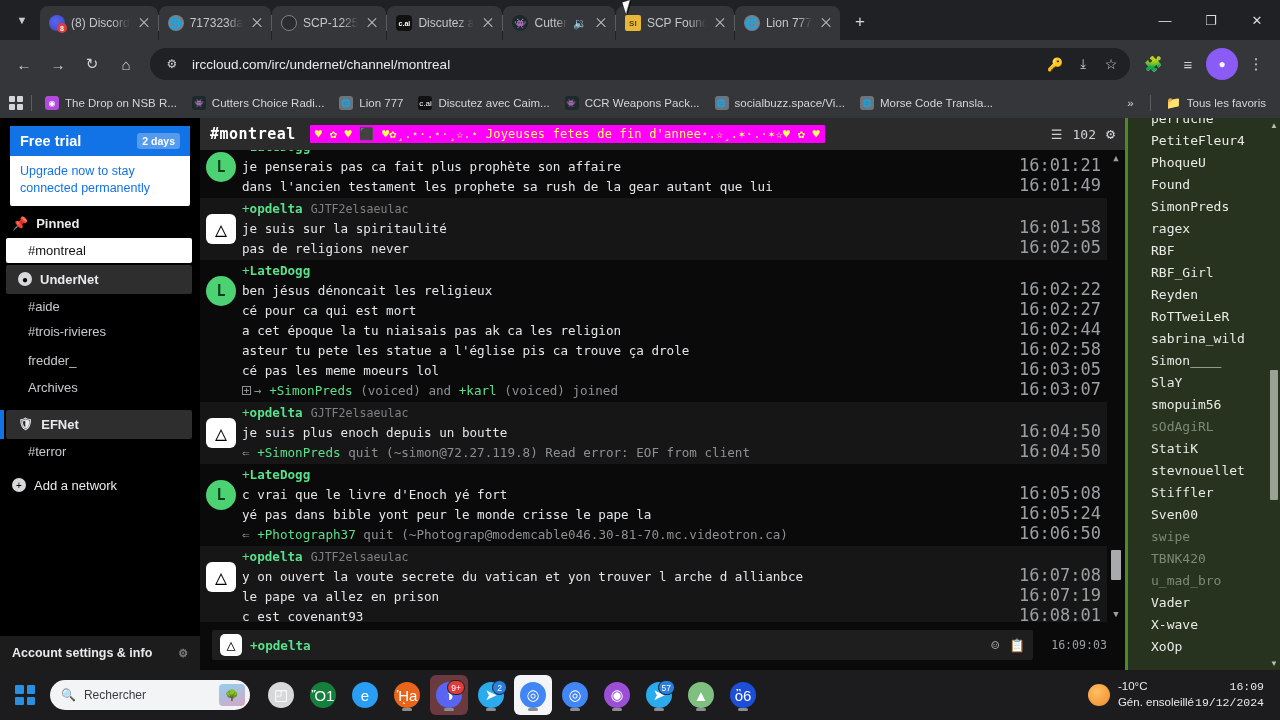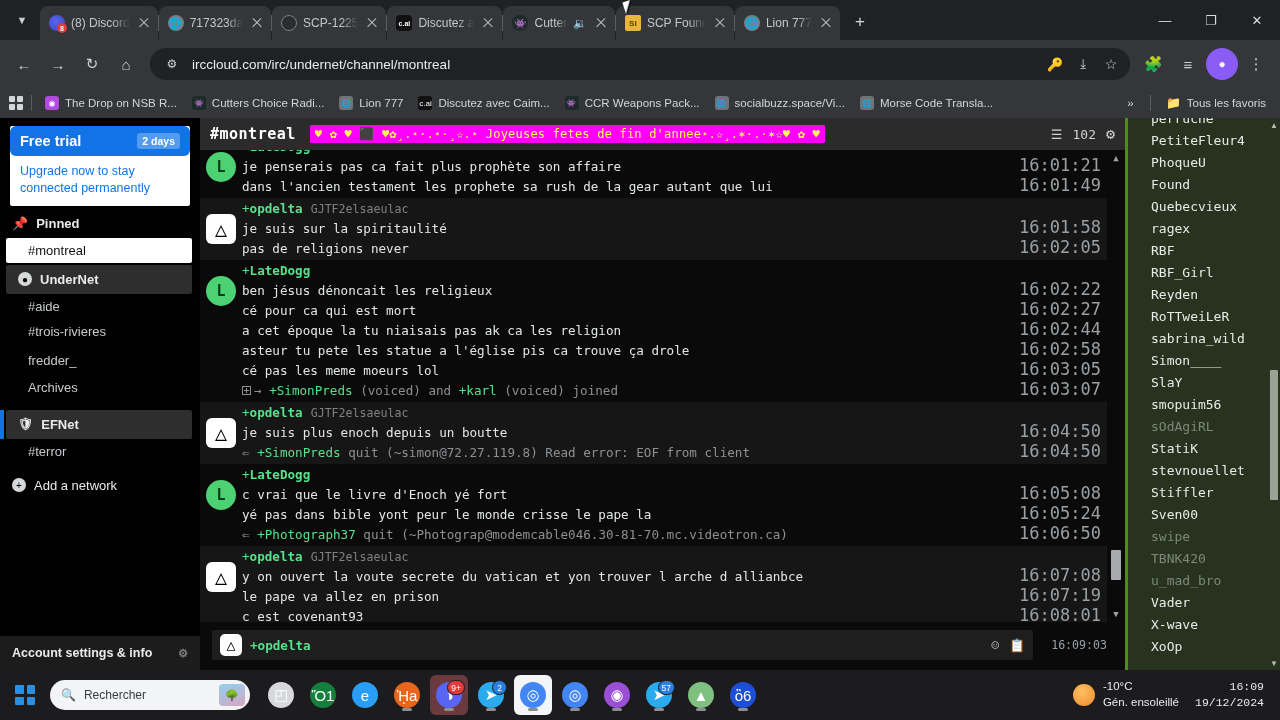--- a/index.html
+++ b/index.html
@@ -89,21 +89,21 @@
   .bm-ico { width: 14px; height: 14px; border-radius: 3px; flex: none; display:flex; align-items:center; justify-content:center; font-size: 8px; color:#fff;}
   .bm-sep { width: 1px; height: 16px; background: #5a5c60; margin: 0 4px; flex:none;}
   .bm-grid { width: 16px; height: 16px; flex:none; display:grid; grid-template-columns: 1fr 1fr; grid-template-rows: 1fr 1fr; gap:2px; padding:1px;}
   .bm-grid i { background: #d3d5d8; border-radius: 1px; }
 
   
   .app { position: absolute; left: 0; top: 118px; width: 1280px; height: 552px; background: #000; display: flex; }
 
   .sidebar { width: 200px; background: #000; display: flex; flex-direction: column; flex: none; position: relative; }
   .trial-card { margin: 8px 10px 0 10px; background: #fff; border-radius: 2px; overflow: hidden; }
-  .trial-head { background: #1273e6; color: #fff; display: flex; align-items: center; justify-content: space-between; padding: 7px 10px; font-size: 14.5px; font-weight: bold; border-radius: 6px; }
+  .trial-head { background: #1273e6; color: #fff; display: flex; align-items: center; justify-content: space-between; padding: 7px 10px; font-size: 14.5px; font-weight: bold; }
   .trial-badge { background: rgba(255,255,255,.28); border-radius: 3px; font-size: 10.5px; padding: 2px 5px; font-weight: bold; }
   .trial-body { color: #1273e6; font-size: 12.5px; padding: 7px 10px 9px 10px; line-height: 1.35; }
   .sec-head { display: flex; align-items: center; gap: 8px; color: #e9eaec; font-size: 13px; font-weight: bold; padding: 10px 12px 7px 12px; }
   .net-head { display: flex; align-items: center; gap: 8px; color: #e9eaec; font-size: 13px; font-weight: bold; padding: 7px 12px; background: #2e2e2e; margin: 2px 8px 0 6px; border-radius: 2px; position: relative; }
   .net-head.efnet::before { content:""; position:absolute; left:-6px; top:0; bottom:0; width:4px; background:#1273e6; }
   .chan { color: #c7cacd; font-size: 13px; padding: 5px 12px 5px 28px; }
   .chan.sel { background: #fff; color: #111; margin: 0 8px 0 6px; border-radius: 2px; padding-left: 22px; }
   .add-net { display: flex; align-items: center; gap: 8px; color: #e9eaec; font-size: 13px; padding: 14px 12px; }
   .acct { margin-top: auto; background: #1c1c1c; color: #e9eaec; font-size: 12.5px; font-weight: bold; padding: 10px 12px; display:flex; align-items:center; justify-content:space-between; }
   .ico-circ { width: 14px; height: 14px; border-radius: 50%; background: #d6d8da; color:#000; display:flex; align-items:center; justify-content:center; font-size:10px; flex:none;}
@@ -163,21 +163,21 @@
   .tb-start i { background: #2a8fe0; border-radius: 1px; }
   .tb-search { width: 200px; height: 30px; border-radius: 16px; background: #f3f4f6; display: flex; align-items: center; gap: 8px; padding: 0 5px 0 11px; margin-left: 10px; color: #3a3c40; font-size: 12px; flex: none; }
   .tb-search .sbubble { margin-left: auto; width: 26px; height: 22px; border-radius: 4px; background: linear-gradient(160deg,#8fd0ef,#d8a6c4); flex:none; display:flex;align-items:center;justify-content:center;font-size:11px;}
   .tb-apps { display: flex; align-items: center; gap: 4px; margin-left: 12px; }
   .tb-app { width: 38px; height: 40px; border-radius: 6px; display: flex; align-items: center; justify-content: center; position: relative; flex:none;}
   .tb-app .glyph { width: 26px; height: 26px; border-radius: 50%; display: flex; align-items: center; justify-content: center; font-size: 15px; color: #fff; }
   .tb-app .dot { position: absolute; bottom: 4px; left: 50%; transform: translateX(-50%); width: 10px; height: 3px; border-radius: 2px; background: #8a8d91; }
   .tb-app .badge { position: absolute; top: 5px; right: 3px; min-width: 15px; height: 15px; border-radius: 8px; background: #2a7fe0; color: #fff; font-size: 8.5px; display: flex; align-items: center; justify-content: center; padding: 0 3px; border: 1.5px solid #1c1c1e; }
   .tb-app.hl { background: #6a3a3e; }
   .tb-app.hl2 { background: #f4f5f7; }
-  .tb-right { margin-left: auto; display: flex; align-items: center; gap: 16px; color: #e9eaec; padding-right: 6px; }
+  .tb-right { margin-left: auto; display: flex; align-items: center; gap: 1px; color: #e9eaec; padding-right: 6px; }
   .tb-weather { display: flex; align-items: center; gap: 8px; font-size: 11.5px; line-height: 1.35; }
   .tb-sun { width: 22px; height: 22px; border-radius: 50%; background: radial-gradient(circle at 40% 35%, #ffc061, #f08a2c); flex:none;}
   .tb-clock { font-size: 11.5px; line-height: 1.35; text-align: right; font-family: Liberation Mono, monospace; }
   .cursor { position: absolute; left: 624px; top: 1px; width: 0; height: 0; border-left: 8px solid #fff; border-bottom: 12px solid transparent; transform: rotate(-18deg); filter: drop-shadow(1px 1px 0 #000); }
 </style>
 </head>
 <body>
 
 <div class="screen">
 
@@ -513,21 +513,21 @@
         <span class="comp-ts">16:09:03</span>
       </div>
     </div>
 
     <div class="userlist">
       <div class="ul-inner" id="users-host">
           <div class="user">perruche</div>
           <div class="user">PetiteFleur4</div>
           <div class="user">PhoqueU</div>
           <div class="user">Found</div>
-          <div class="user">Quebecvieux</div>
+          <div class="user">SimonPreds</div>
           <div class="user">ragex</div>
           <div class="user">RBF</div>
           <div class="user">RBF_Girl</div>
           <div class="user">Reyden</div>
           <div class="user">RoTTweiLeR</div>
           <div class="user">sabrina_wild</div>
           <div class="user">Simon____</div>
           <div class="user">SlaY</div>
           <div class="user">smopuim56</div>
           <div class="user away">sOdAgiRL</div>

